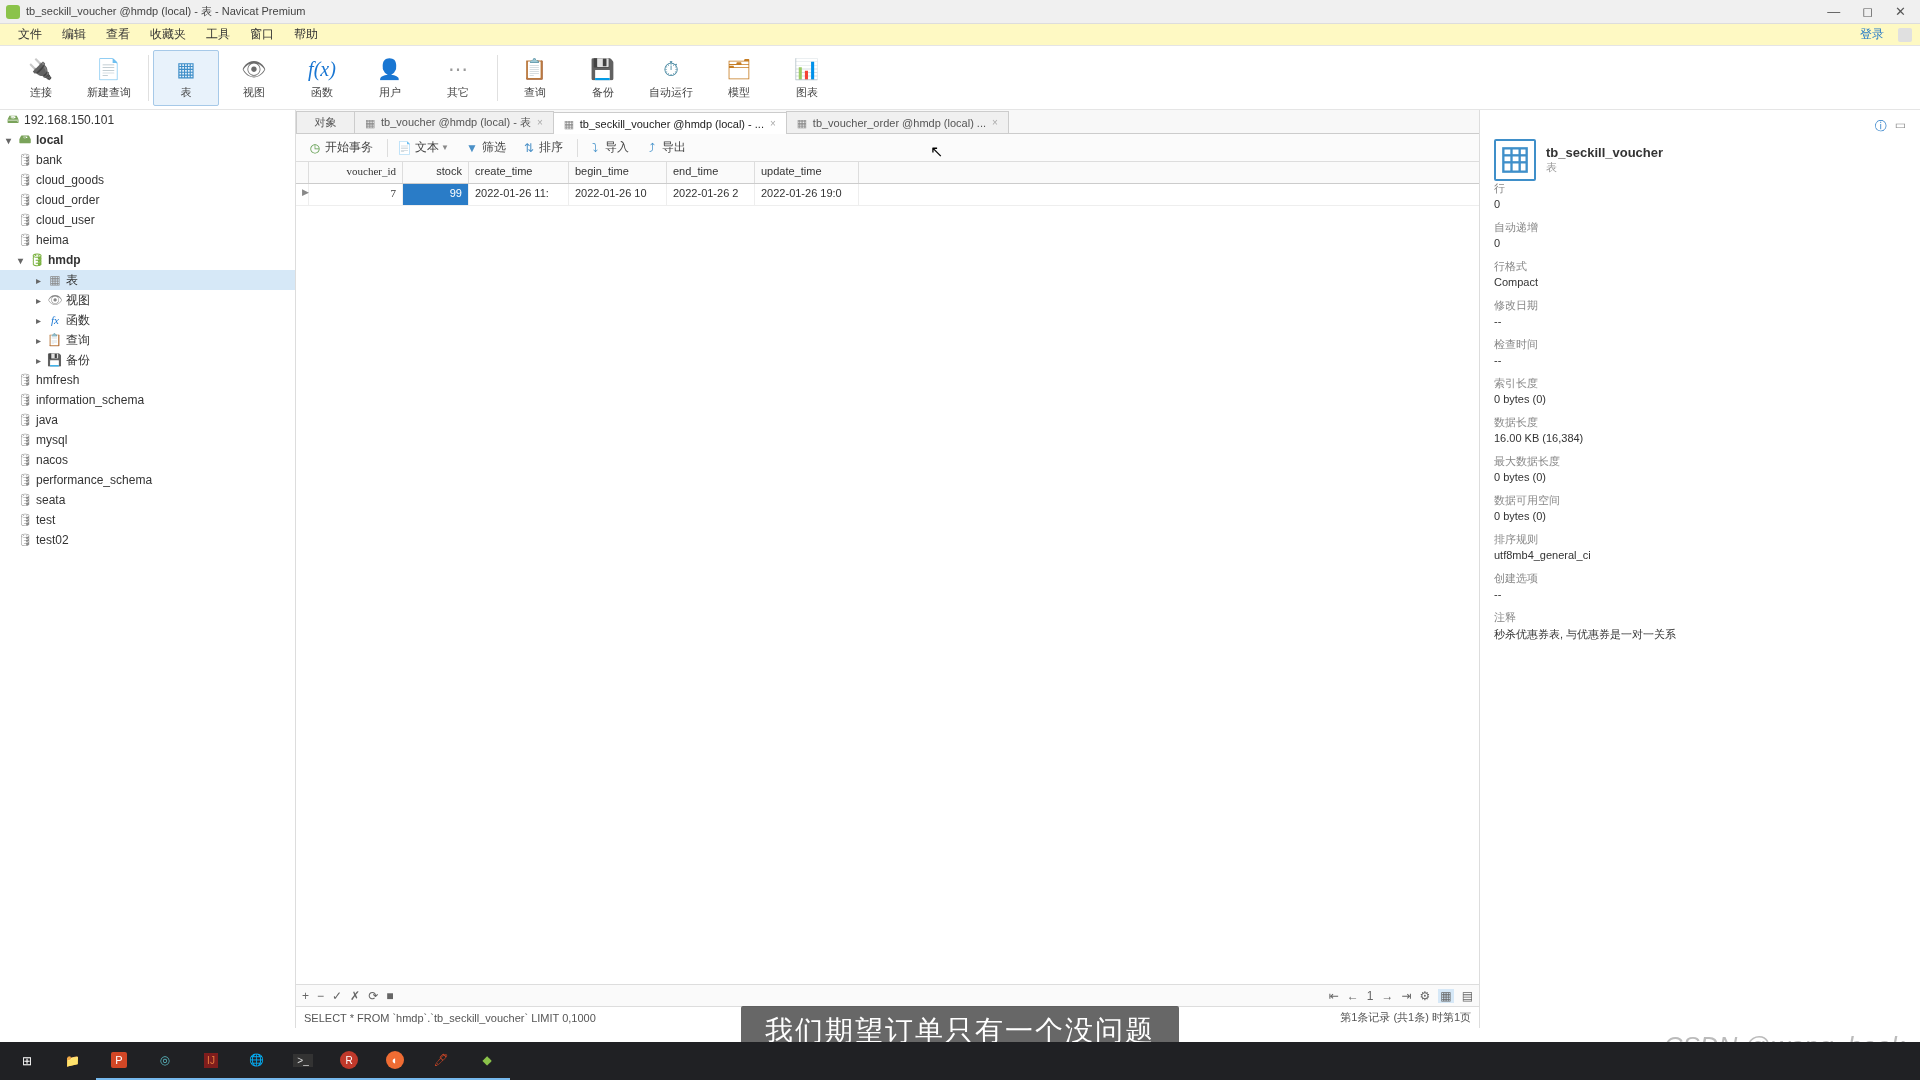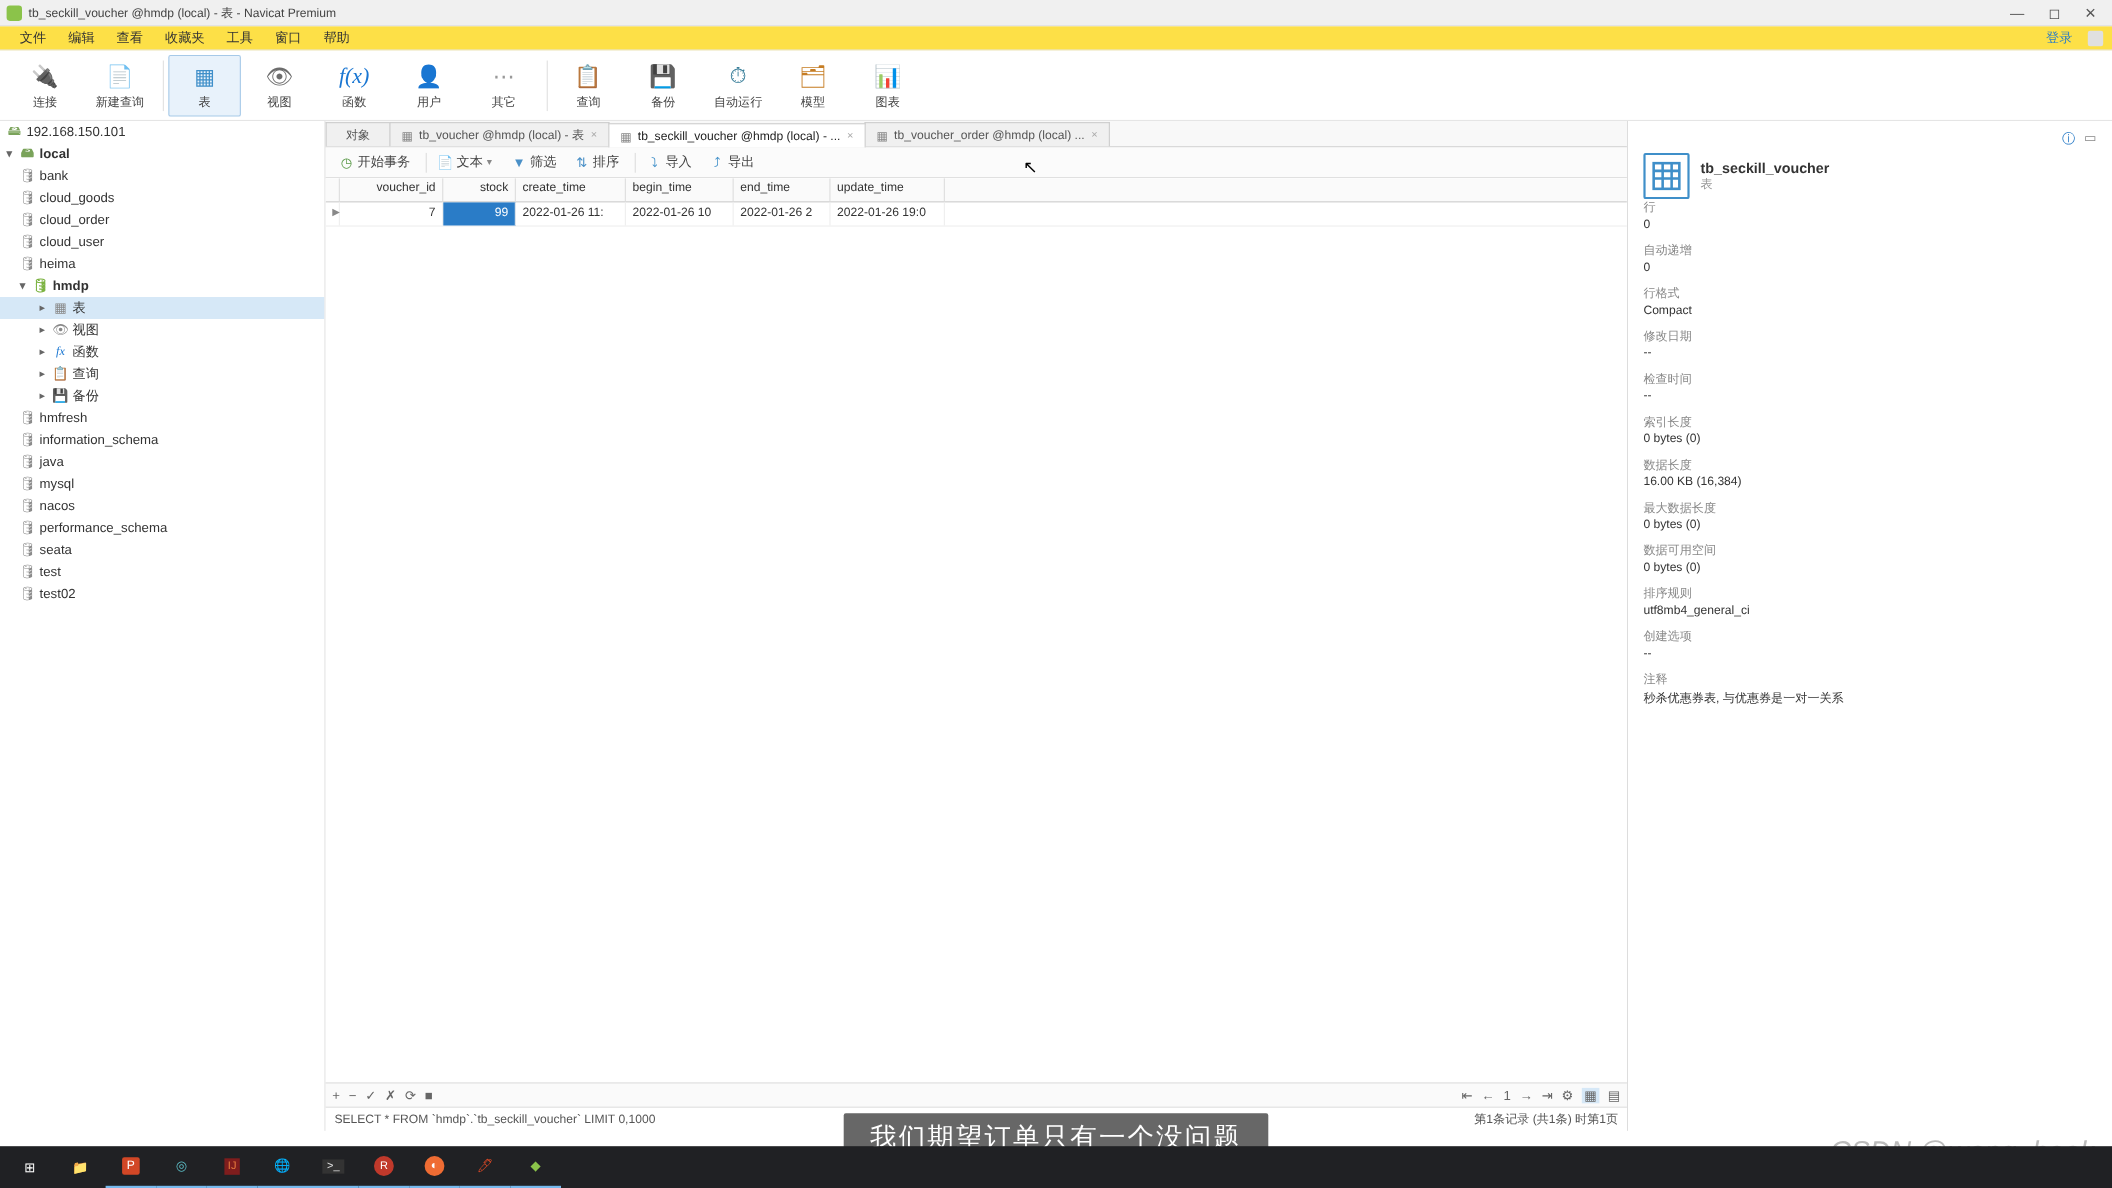--- a/index.html
+++ b/index.html
@@ -6,21 +6,21 @@
 body { width: 1920px; height: 1080px; background: #fff; overflow: hidden; font-size: 12px; color: #333; position: relative; }
 
 
 .title-bar { height: 24px; background: #f0f0f0; display: flex; align-items: center; padding: 0 6px; border-bottom: 1px solid #ddd; }
 .title-bar .app-icon { width: 14px; height: 14px; background: #8bc34a; border-radius: 3px; margin-right: 6px; }
 .title-bar .title-text { flex: 1; font-size: 11px; color: #444; }
 .window-controls { display: flex; gap: 22px; padding-right: 8px; }
 .window-controls span { font-size: 13px; color: #555; cursor: pointer; }
 
 
-.menu-bar { height: 22px; background: #fde047; display: flex; align-items: center; padding: 0 8px; border-bottom: 1px solid #e5e5e5; }
+.menu-bar { height: 22px; background: #fef9c3; display: flex; align-items: center; padding: 0 8px; border-bottom: 1px solid #e5e5e5; }
 .menu-bar .menu-item { padding: 0 10px; font-size: 12px; color: #333; cursor: pointer; }
 .login-link { margin-left: auto; padding: 0 10px; font-size: 12px; color: #2a7cc7; cursor: pointer; }
 
 
 .toolbar { height: 64px; background: #fff; display: flex; align-items: center; padding: 0 8px; border-bottom: 1px solid #e5e5e5; }
 .tool-btn { display: flex; flex-direction: column; align-items: center; justify-content: center; width: 66px; height: 56px; margin-right: 2px; cursor: pointer; border-radius: 2px; }
 .tool-btn.active { background: #e8f2fb; border: 1px solid #a6c9e8; }
 .tool-btn .tool-icon { width: 28px; height: 28px; display: flex; align-items: center; justify-content: center; font-size: 20px; margin-bottom: 2px; }
 .tool-btn .tool-label { font-size: 11px; color: #444; }
 .tool-sep { width: 1px; height: 46px; background: #e0e0e0; margin: 0 4px; }
@@ -59,21 +59,21 @@
 .sub-btn .sub-icon { width: 14px; height: 14px; margin-right: 3px; display: inline-flex; align-items: center; justify-content: center; font-size: 12px; }
 .sub-btn .drop { font-size: 8px; margin-left: 2px; color: #888; }
 
 
 .grid-wrap { flex: 1; background: #fff; overflow: hidden; }
 .grid-head { display: flex; height: 22px; border-bottom: 1px solid #ccc; background: #fafafa; }
 .grid-head .cell { border-right: 1px solid #ddd; padding: 3px 6px; font-size: 11px; color: #333; }
 .grid-row { display: flex; height: 22px; border-bottom: 1px solid #eee; }
 .grid-row .cell { border-right: 1px solid #eee; padding: 3px 6px; font-size: 11px; color: #333; }
 .grid-row .row-handle { width: 12px; text-align: center; color: #888; font-size: 9px; }
-.cell.c-voucher { width: 94px; text-align: right; }
+.cell.c-voucher { width: 94px; text-align: right; font-family: Liberation Serif, serif; }
 .cell.c-stock { width: 66px; text-align: right; }
 .cell.c-stock.sel { background: #2a7cc7; color: #fff; }
 .cell.c-create { width: 100px; }
 .cell.c-begin { width: 98px; }
 .cell.c-end { width: 88px; }
 .cell.c-update { width: 104px; }
 
 
 .grid-footer { height: 22px; border-top: 1px solid #ddd; display: flex; align-items: center; padding: 0 6px; background: #fafafa; gap: 8px; font-size: 12px; color: #666; }
 .sql-bar { height: 22px; border-top: 1px solid #ddd; display: flex; align-items: center; padding: 0 8px; background: #fff; font-size: 11px; color: #555; }
@@ -85,21 +85,21 @@
 .rp-head .rp-icon { width: 42px; height: 42px; border: 2px solid #3f8fc9; display: flex; align-items: center; justify-content: center; margin-right: 10px; border-radius: 2px; }
 .rp-head .rp-icon svg { width: 28px; height: 28px; }
 .rp-head .rp-title { font-size: 13px; font-weight: bold; color: #333; }
 .rp-head .rp-sub { font-size: 11px; color: #999; }
 .rp-top-icons { display:flex; gap:8px; justify-content:flex-end; margin-bottom:4px; color:#888;}
 .rp-row { margin-bottom: 10px; }
 .rp-label { font-size: 11px; color: #888; }
 .rp-value { font-size: 11px; color: #333; margin-top: 2px; }
 
 
-.subtitle-overlay { position: absolute; left: 50%; transform: translateX(-50%); bottom: 24px; background: rgba(60,60,60,0.78); color: #fff; font-size: 24px; padding: 6px 24px; border-radius: 2px; letter-spacing: 2px; }
+.subtitle-overlay { position: absolute; left: 50%; transform: translateX(-50%); bottom: 24px; background: rgba(60,60,60,0.78); color: #fff; font-size: 28px; padding: 6px 24px; border-radius: 2px; letter-spacing: 2px; }
 .watermark { position: absolute; right: 16px; bottom: 18px; font-size: 26px; color: rgba(120,120,120,0.5); font-style: italic; }
 
 
 .cursor { position: absolute; left: 930px; top: 142px; font-size: 16px; color: #000; }
 
 
 .taskbar { position: absolute; left: 0; right: 0; bottom: 0; height: 38px; background: #202124; display: flex; align-items: center; padding: 0 4px; }
 .taskbar .tb-item { width: 46px; height: 38px; display: flex; align-items: center; justify-content: center; cursor: pointer; }
 .taskbar .tb-item.active { border-bottom: 2px solid #76b9ed; }
 

